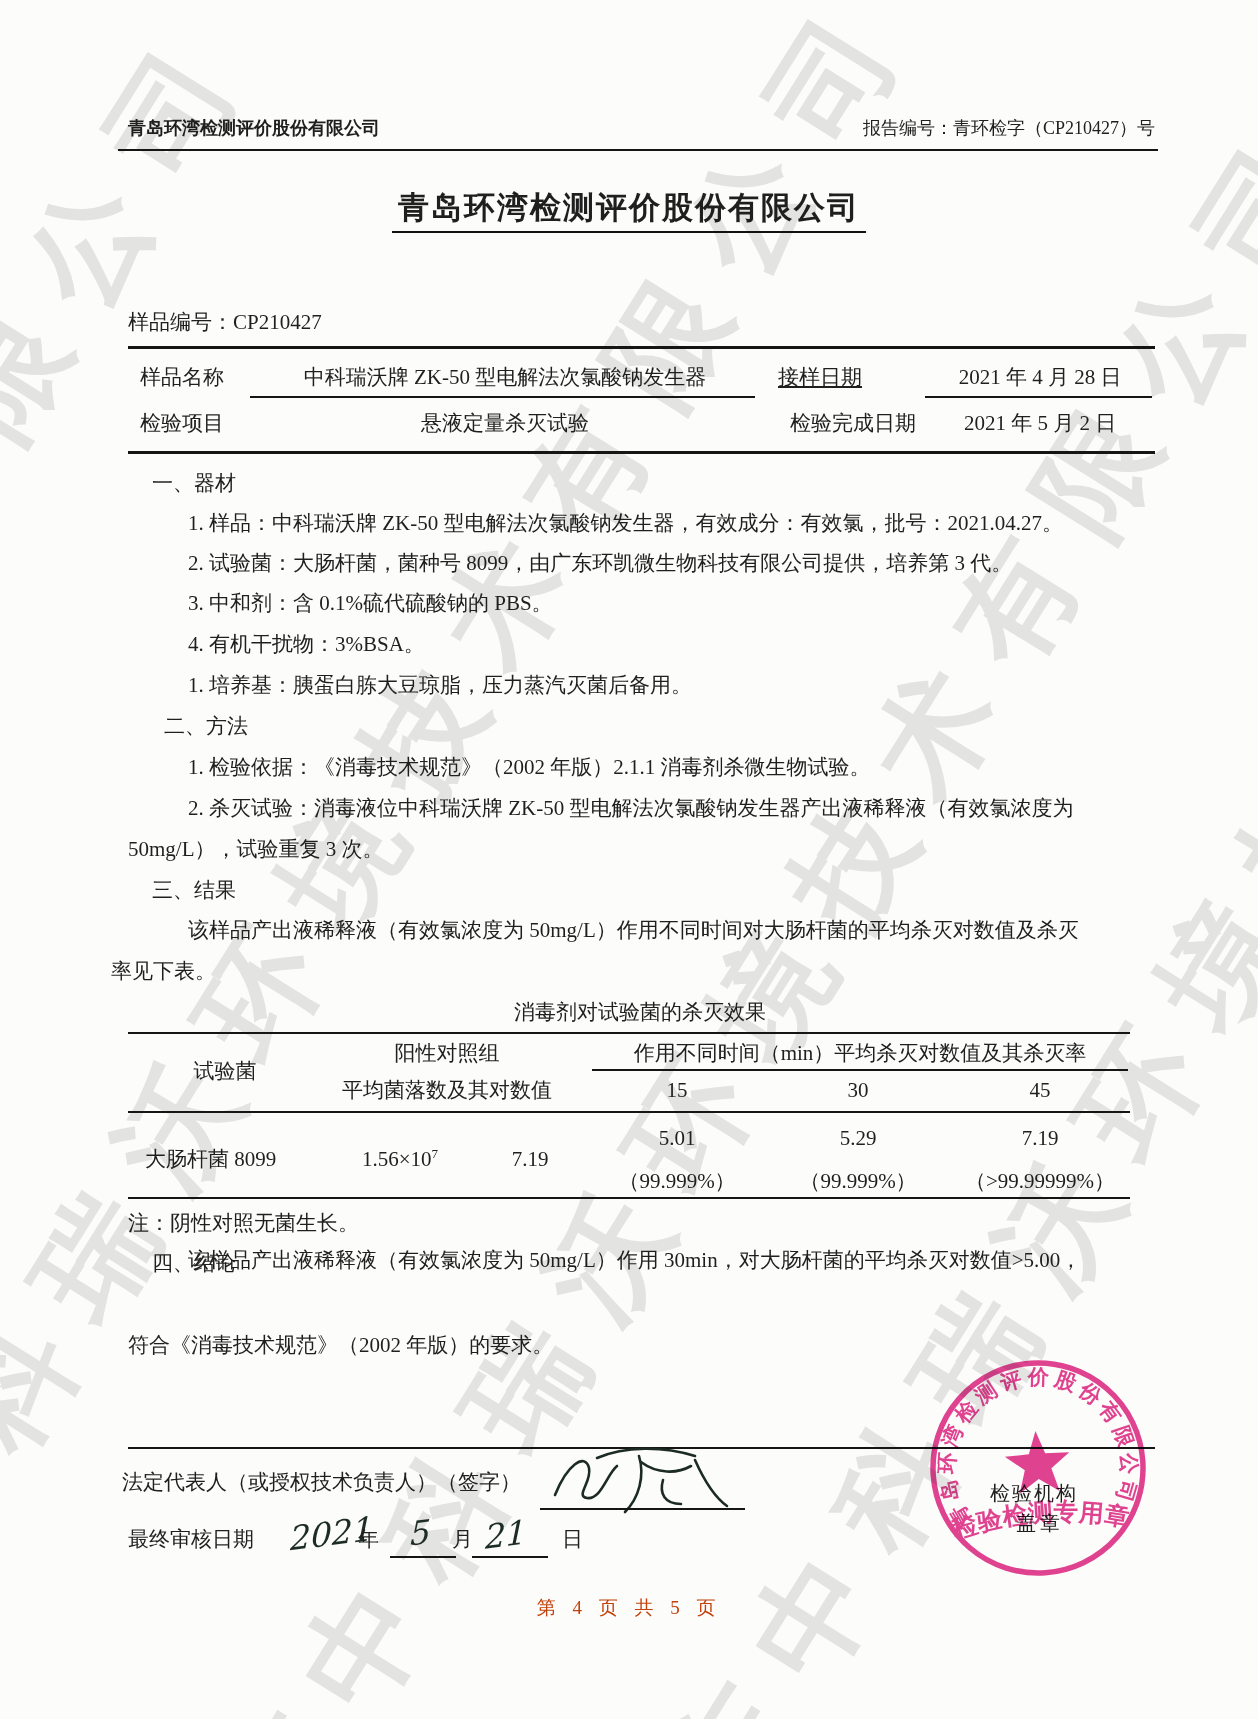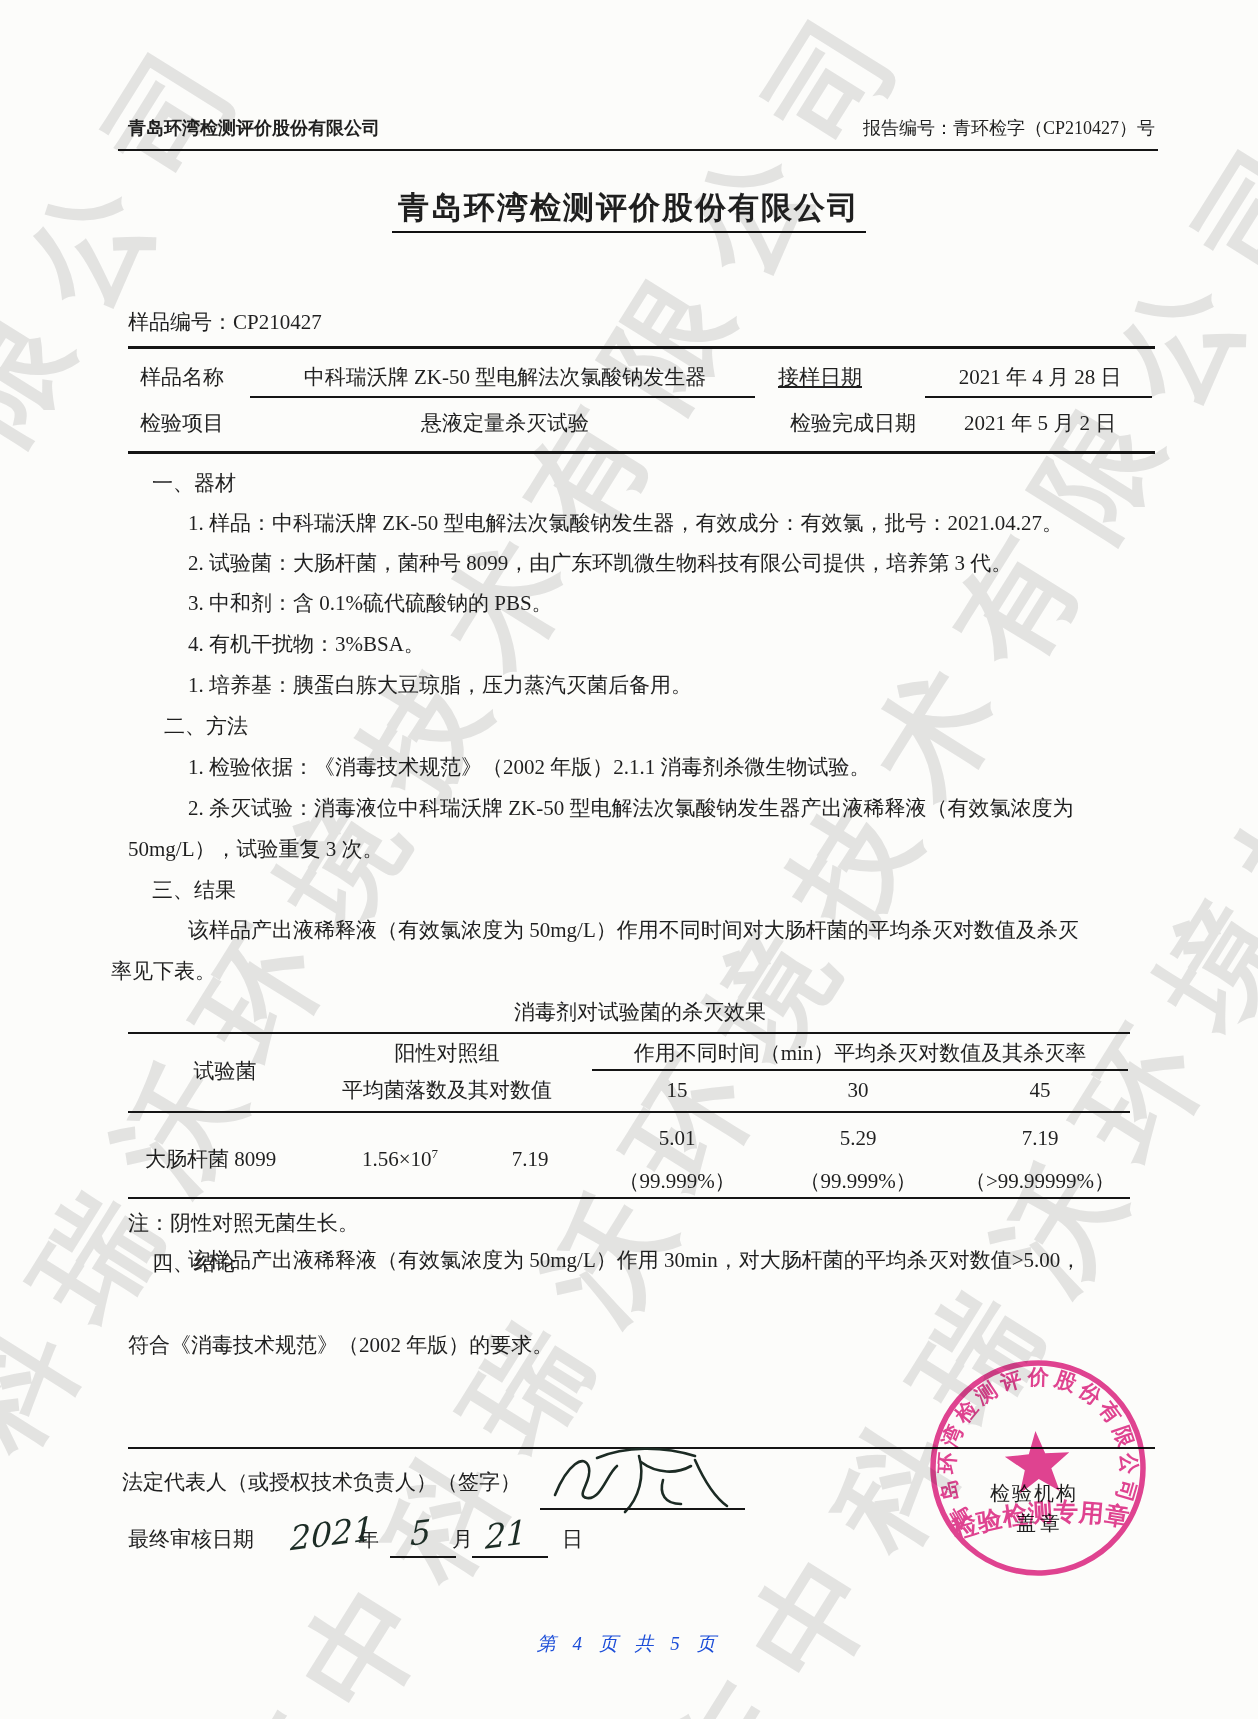--- a/index.html
+++ b/index.html
@@ -132,15 +132,15 @@
     <path id="botPath" d="M 28 180 Q 115 156 202 180" fill="none"></path>
     <text font-size="21" font-weight="700" fill="#e0348a" letter-spacing="4.5" font-family="Liberation Sans, DejaVu Sans, sans-serif">
       <textPath href="#ringPath">青岛环湾检测评价股份有限公司</textPath>
     </text>
     <polygon fill="#e0348a" points="115,78 106.8,100.7 82.7,101.5 101.7,116.3 95,139.5 115,126 135,139.5 128.3,116.3 147.3,101.5 123.2,100.7"></polygon>
     <text font-size="24.5" font-weight="700" fill="#e0348a" letter-spacing="0.5" font-family="Liberation Sans, DejaVu Sans, sans-serif">
       <textPath href="#botPath">检验检测专用章</textPath>
     </text>
   </svg>
 
-  <div class="abs c fs19 ctr" style="left:50%;top:1633px;letter-spacing:6px;color:#1d4ed8;font-style:italic;">第 4 页 共 5 页</div>
+  <div class="abs c fs19 ctr" style="left:50%;top:1597px;letter-spacing:6px;color:#c2410c;">第 4 页 共 5 页</div>
 
 </div>
 
 </body></html>

